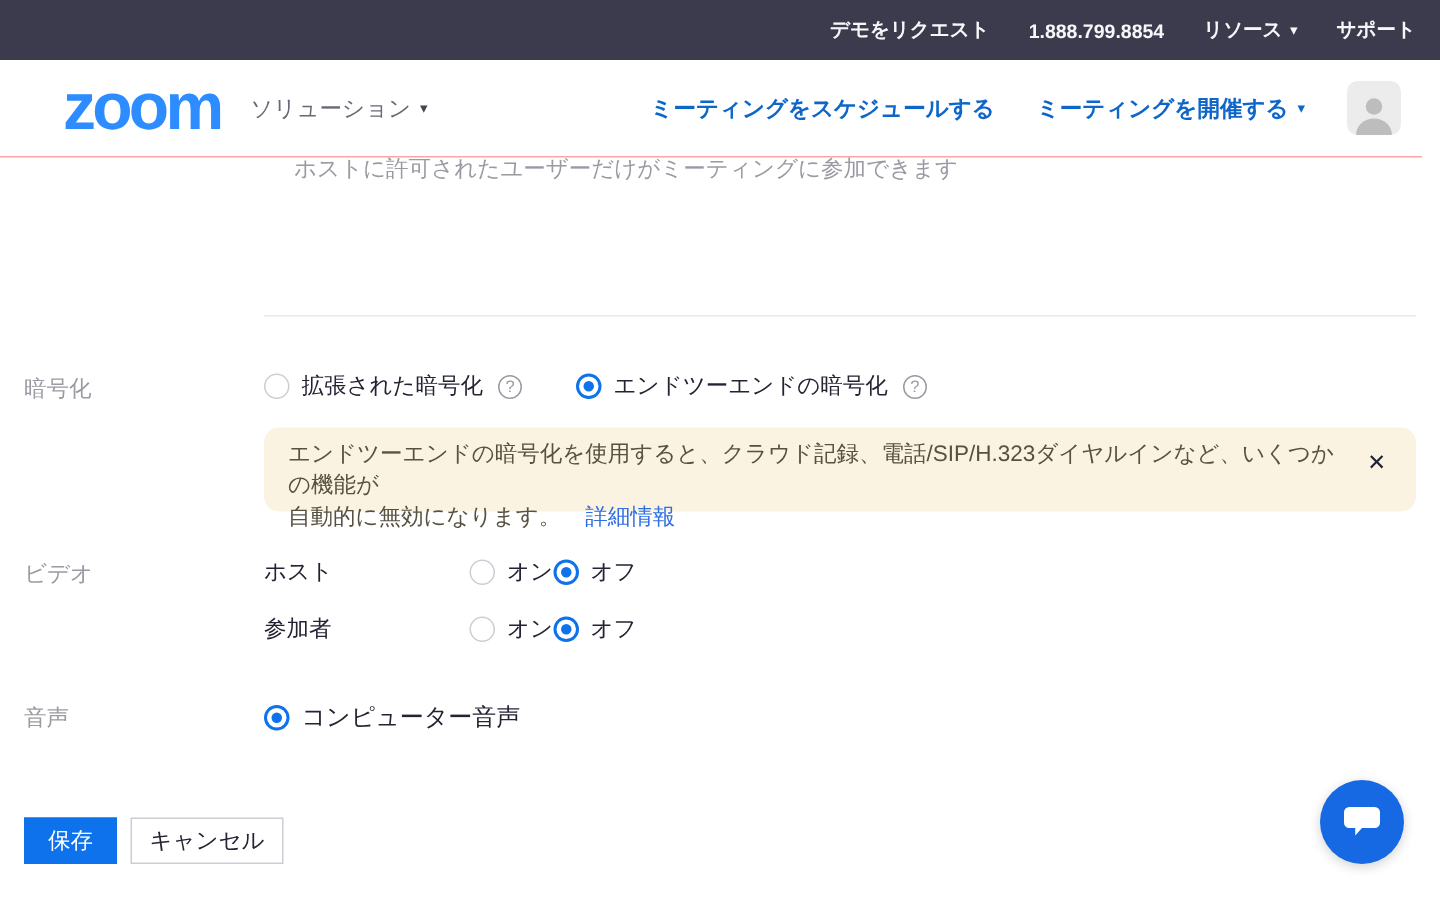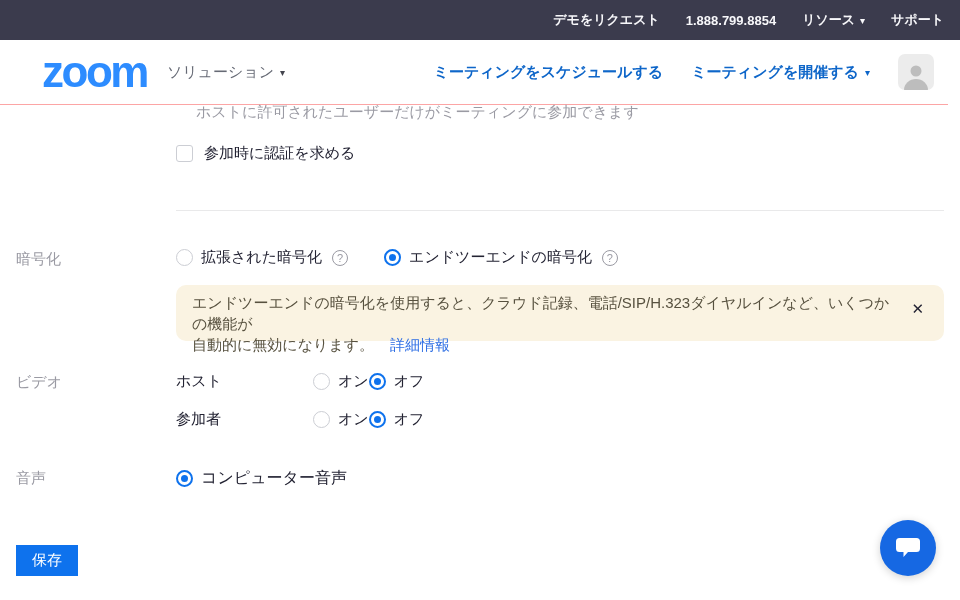--- a/index.html
+++ b/index.html
@@ -300,24 +300,20 @@
         <svg width="30" height="30" viewBox="0 0 30 30">
           <circle cx="15" cy="11" r="5.5" fill="#bdbdbd"></circle>
           <path d="M3 30 a12 11 0 0 1 24 0 z" fill="#bdbdbd"></path>
         </svg>
       </div>
     </div>
   </div>
 
   <div class="desc-text">ホストに許可されたユーザーだけがミーティングに参加できます</div>
 
-  <div class="checkbox-row">
-    <div class="checkbox"></div>
-    <div class="label">参加時に認証を求める</div>
-  </div>
 
   <div class="divider"></div>
 
   <div class="section-label" style="top:250px;">暗号化</div>
   <div class="encryption-row">
     <div class="radio-group">
       <div class="radio"></div>
       <div class="label">拡張された暗号化</div>
       <div class="help-icon">?</div>
     </div>
@@ -358,20 +354,21 @@
     </div>
   </div>
 
   <div class="section-label" style="top:469px;">音声</div>
   <div class="audio-row">
     <div class="radio checked"></div>
     <div class="label">コンピューター音声</div>
   </div>
 
   <button class="btn btn-save">保存</button>
+  <button class="btn btn-cancel">キャンセル</button>
 
   <div class="chat-bubble">
     <svg width="24" height="21" viewBox="0 0 24 21">
       <path d="M3.5 0 h17 a3.5 3.5 0 0 1 3.5 3.5 v7 a3.5 3.5 0 0 1 -3.5 3.5 h-8.5 l-4.5 5 v-5 h-4 a3.5 3.5 0 0 1 -3.5 -3.5 v-7 a3.5 3.5 0 0 1 3.5 -3.5 z" fill="#ffffff"></path>
     </svg>
   </div>
 
 </div>
 
 </body></html>

